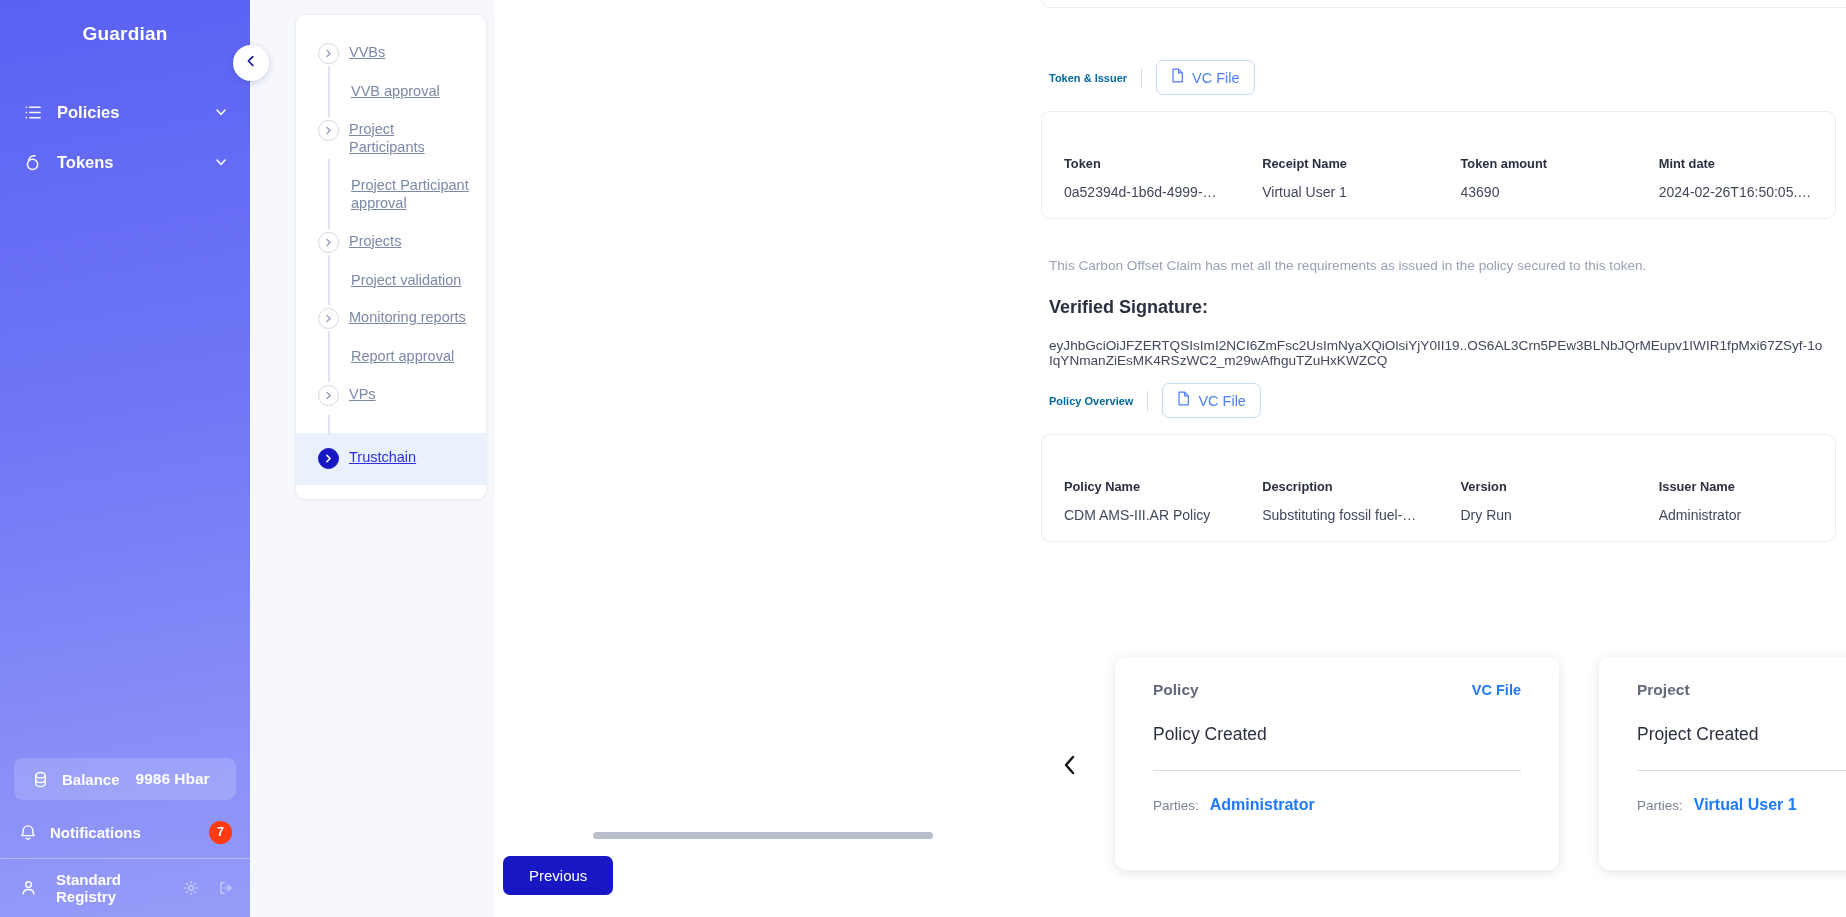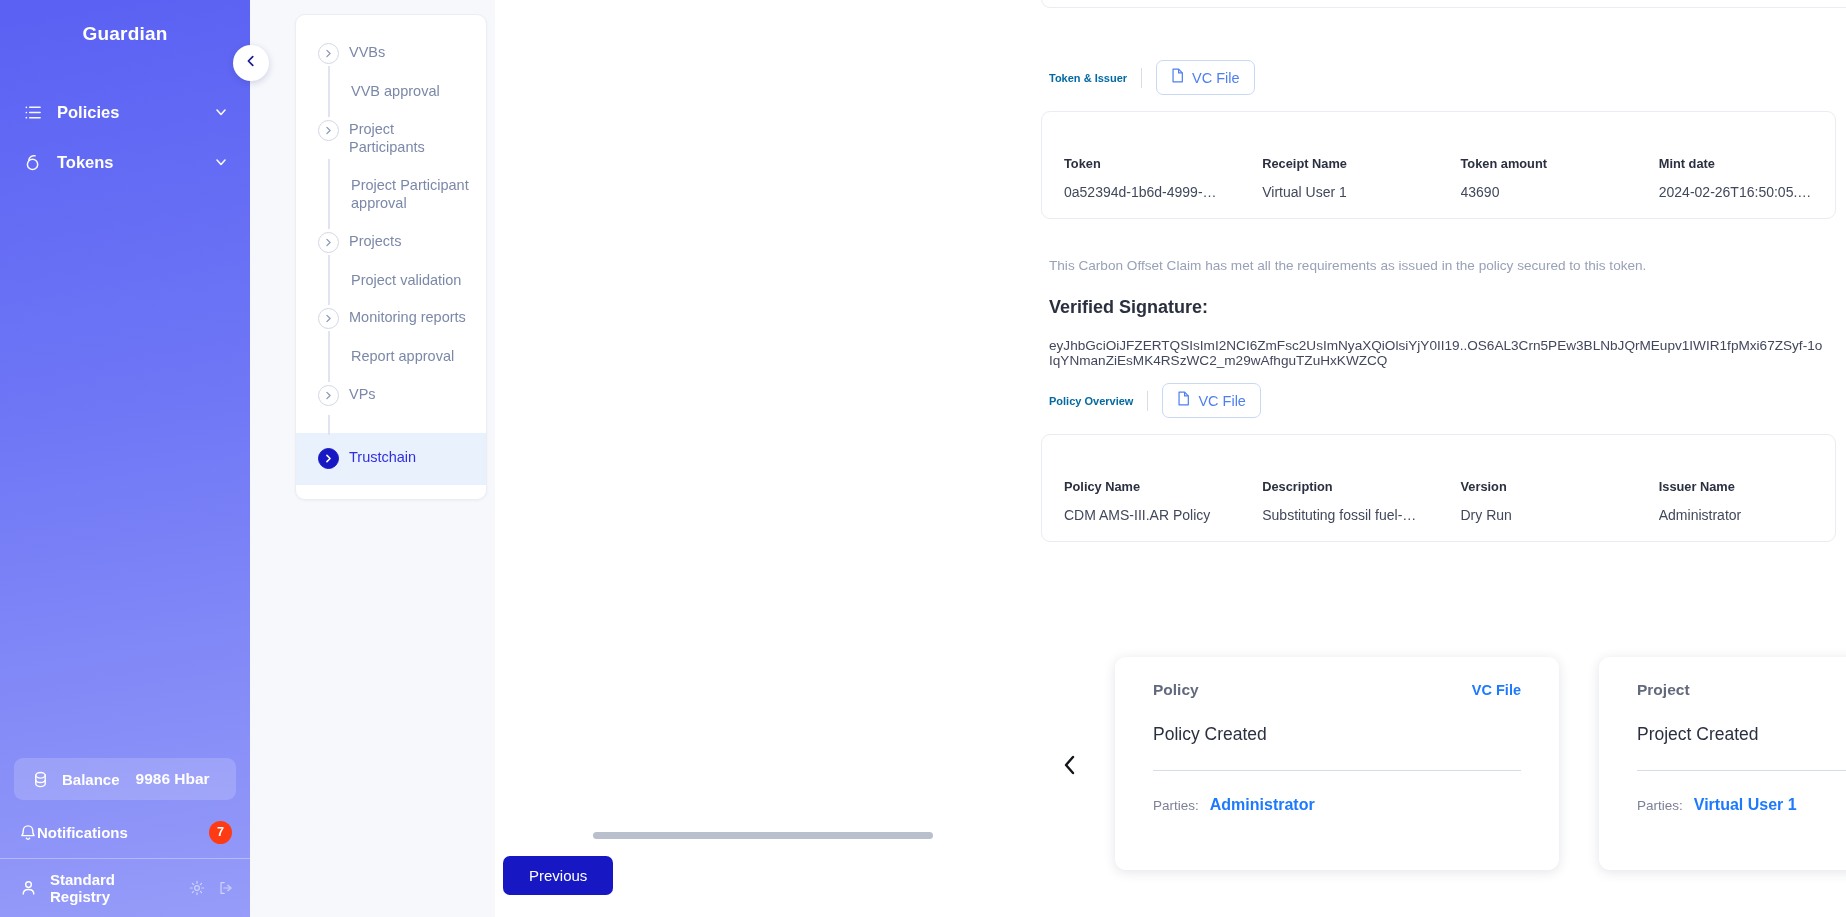--- a/index.html
+++ b/index.html
@@ -36,33 +36,33 @@
     margin: 0 14px 8px 14px; height: 42px; border-radius: 9px;
     background: rgba(255,255,255,0.17);
     display: flex; align-items: center; gap: 13px; padding: 0 18px;
     cursor: pointer;
   }
   .balance-pill .ico { width: 17px; height: 19px; flex: 0 0 17px; }
   .balance-pill .lbl { font-size: 15px; font-weight: bold; text-align: right; }
   .balance-pill .val { font-size: 15.5px; font-weight: bold; margin-left: 3px; }
 
   .notif-row {
-    height: 48px; display: flex; align-items: center; 
+    height: 48px; display: flex; align-items: center; gap: 13px;
     padding: 0 18px 0 19px; cursor: pointer;
   }
   .notif-row .ico { width: 18px; height: 19px; flex: 0 0 18px; }
   .notif-row .lbl { font-size: 15px; font-weight: bold; flex: 1; }
   .badge {
     background: #ff3b14; color: #fff; font-size: 12.5px; font-weight: bold;
     min-width: 23px; height: 23px; border-radius: 50%;
     display: flex; align-items: center; justify-content: center;
   }
   .side-div { height: 1px; background: rgba(255,255,255,0.33); margin: 2px 0 0 0; }
   .user-row {
-    height: 58px; display: flex; align-items: center; gap: 13px;
+    height: 58px; display: flex; align-items: center; gap: 19px;
     padding: 0 16px 0 20px;
   }
   .user-row .ico { width: 17px; height: 18px; flex: 0 0 17px; }
   .user-row .lbl { font-size: 15px; font-weight: bold; }
   .user-row .mini { width: 16px; height: 16px; opacity: .72; cursor: pointer; }
 
   .collapse-btn {
     position: absolute; left: 233px; top: 45px;
     width: 36px; height: 36px; border-radius: 50%;
     background: #fff; box-shadow: 0 2px 7px rgba(40,50,120,.20);
@@ -77,21 +77,21 @@
     border: 1px solid #eceef5; overflow: hidden;
     box-shadow: 0 1px 3px rgba(40,50,90,.05);
     padding: 18px 0 14px 0;
   }
   .t-parent { display: flex; align-items: flex-start; gap: 10px; padding: 9px 12px 9px 22px; cursor: pointer; }
   .t-circle {
     width: 21px; height: 21px; flex: 0 0 21px; border-radius: 50%;
     border: 1.3px solid #d2d7e4; background: #fff;
     display: flex; align-items: center; justify-content: center; margin-top: 1px;
   }
-  .t-label { font-size: 14.5px; color: #7b88a8; line-height: 1.28; padding-top: 1px; }
+  .t-label { font-size: 14.5px; color: #7b88a8; line-height: 1.28; padding-top: 1px; text-decoration: underline; }
   .t-child { position: relative; padding: 9px 12px 9px 55px; cursor: pointer; }
   .t-child::before {
     content: ""; position: absolute; left: 32px; top: -7px; bottom: -7px;
     width: 1.5px; background: #dfe4f0;
   }
   .t-child .t-label { font-size: 14.5px; color: #7b88a8; }
   .t-row-sel { background: #e9f1fd; }
   .t-row-sel .t-circle { background: #1717c4; border-color: #1717c4; }
   .t-row-sel .t-label { color: #2f2fe0; font-weight: normal; }
 

